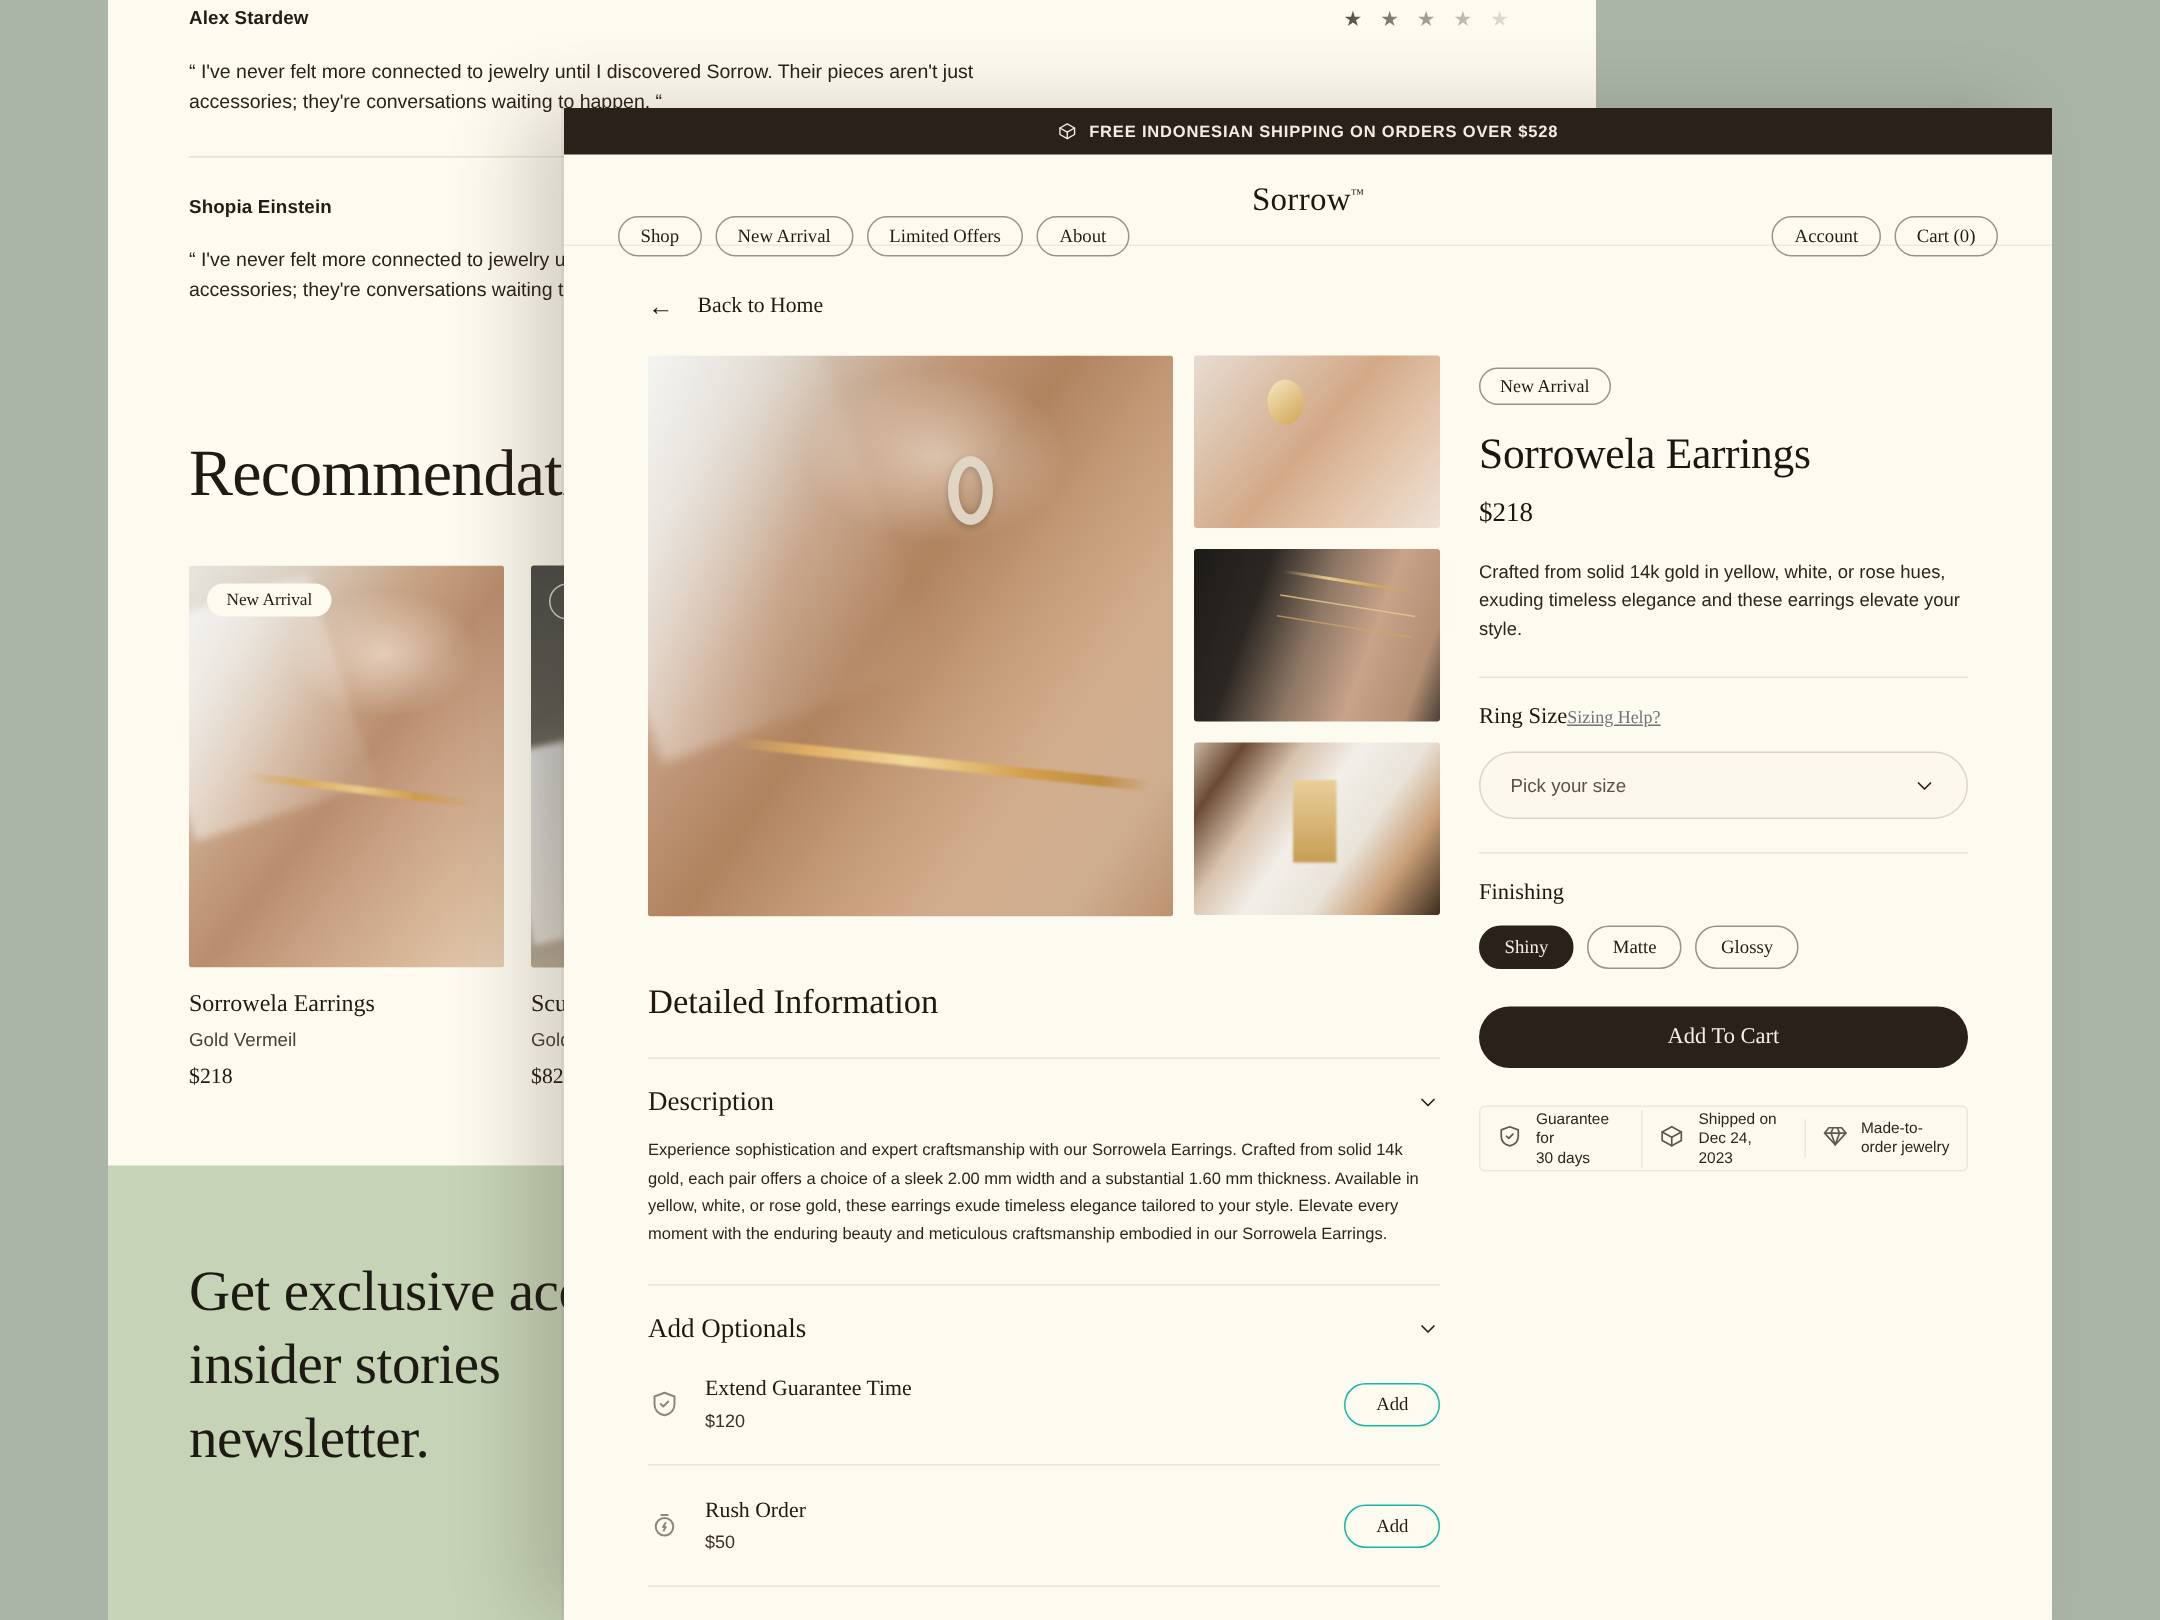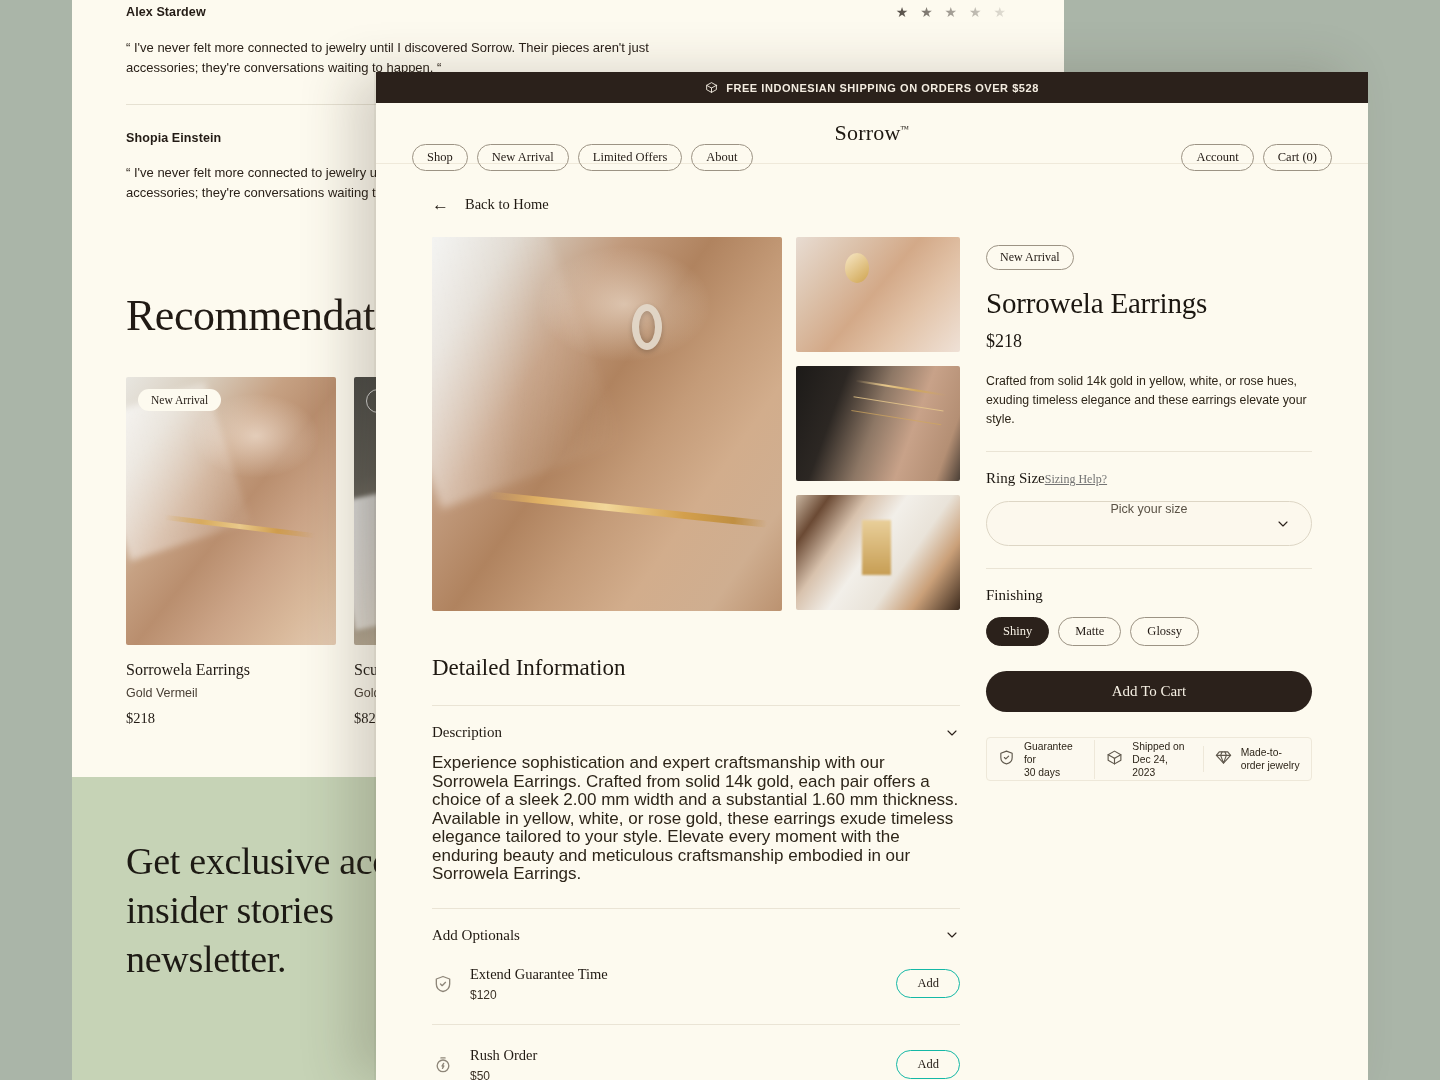--- a/index.html
+++ b/index.html
@@ -208,24 +208,24 @@
   }
 
   
   #detail-title { margin-top: 44px; font-size: 23px; color: #1e1811; }
   .hr { height: 1px; background: #eae4d5; margin-top: 24px; }
 
   .acc-head {
     display: flex; align-items: center; justify-content: space-between;
     padding: 18px 0 0 0; cursor: pointer;
   }
-  .acc-head .t { font-size: 15px; color: #201912; font-family: "Liberation Serif", serif; }
+  .acc-head .t { font-size: 18px; color: #201912; font-family: "Liberation Serif", serif; }
   .chev { width: 16px; height: 16px; }
   .acc-body {
-    margin-top: 13px; font-size: 17px; line-height: 18.5px; color: #2d2519;
+    margin-top: 13px; font-size: 11px; line-height: 18.5px; color: #2d2519;
   }
 
   .opt-row {
     display: flex; align-items: center; padding: 22px 0;
     gap: 16px;
   }
   .opt-icon { width: 22px; height: 22px; flex: none; display: flex; align-items: center; justify-content: center; }
   .opt-texts { flex: 1; }
   .opt-name { font-size: 14.5px; color: #201912; font-family: "Liberation Serif", serif; }
   .opt-price { margin-top: 5px; font-size: 12px; color: #3b3126; }
@@ -246,21 +246,21 @@
   #p-desc  { margin-top: 20px; font-size: 12.3px; line-height: 19px; color: #2d2519; }
   .rule { height: 1px; background: #eae4d5; margin: 22px 0 0 0; }
 
   .lbl-row { display: flex; align-items: baseline; justify-content: flex-start; margin-top: 18px; }
   .lbl { font-size: 15px; color: #1b1610; font-family: "Liberation Serif", serif; }
   .help { font-size: 12px; color: #737373; text-decoration: underline; font-family: "Liberation Serif", serif; cursor: pointer; }
 
   #size-select {
     margin-top: 14px; height: 45px; border: 1px solid #ddd6c5; border-radius: 999px;
     background: #fcf8ed; display: flex; align-items: center; padding: 0 20px;
-    font-size: 12.5px; color: #5a5246; cursor: pointer; flex-direction: column;
+    font-size: 12.5px; color: #5a5246; cursor: pointer;
   }
   #size-select .chev { margin-left: auto; }
 
   #finishing-pills { display: flex; gap: 9px; margin-top: 13px; }
   .fin {
     border: 1px solid #9c9384; border-radius: 999px;
     padding: 6px 16px; font-size: 12.5px; color: #231b15;
     font-family: "Liberation Serif", serif; background: transparent; cursor: pointer;
   }
   .fin.active { background: #2b211b; color: #f6f0e4; border-color: #2b211b; }

